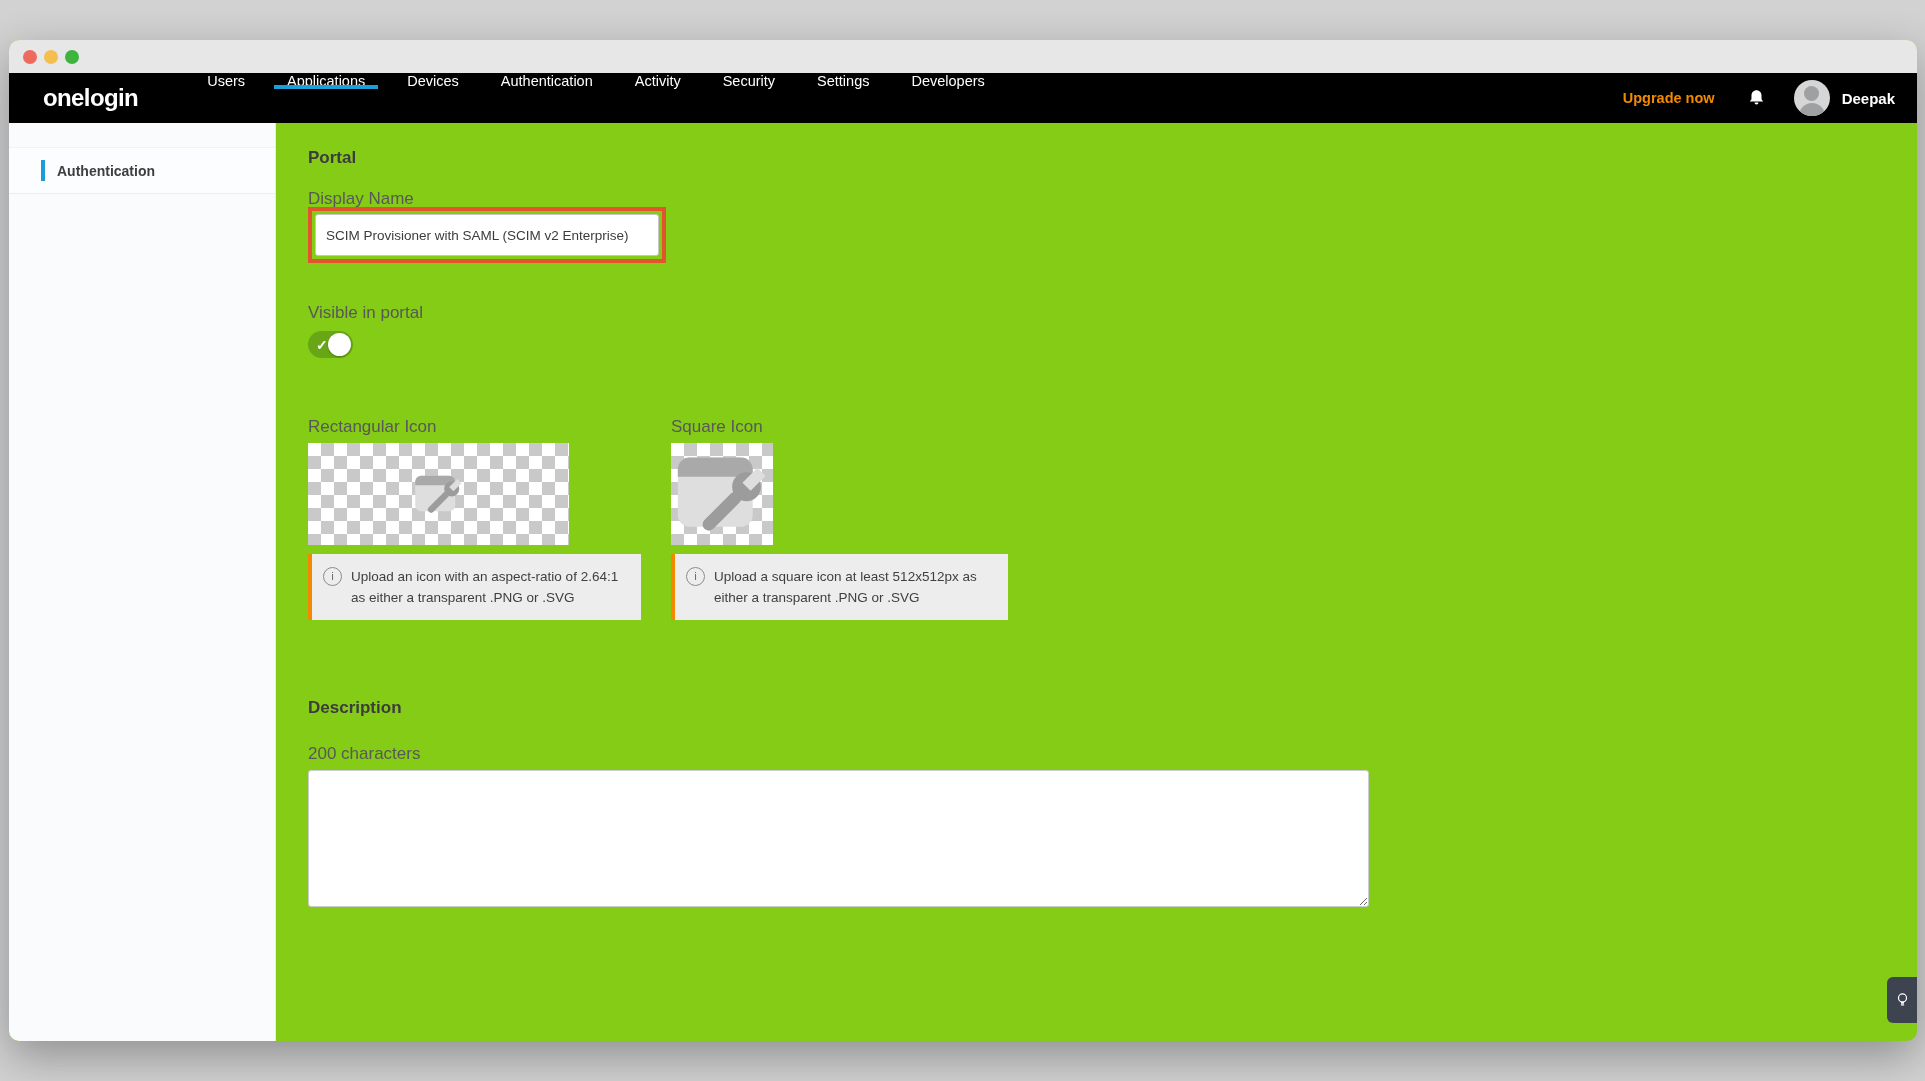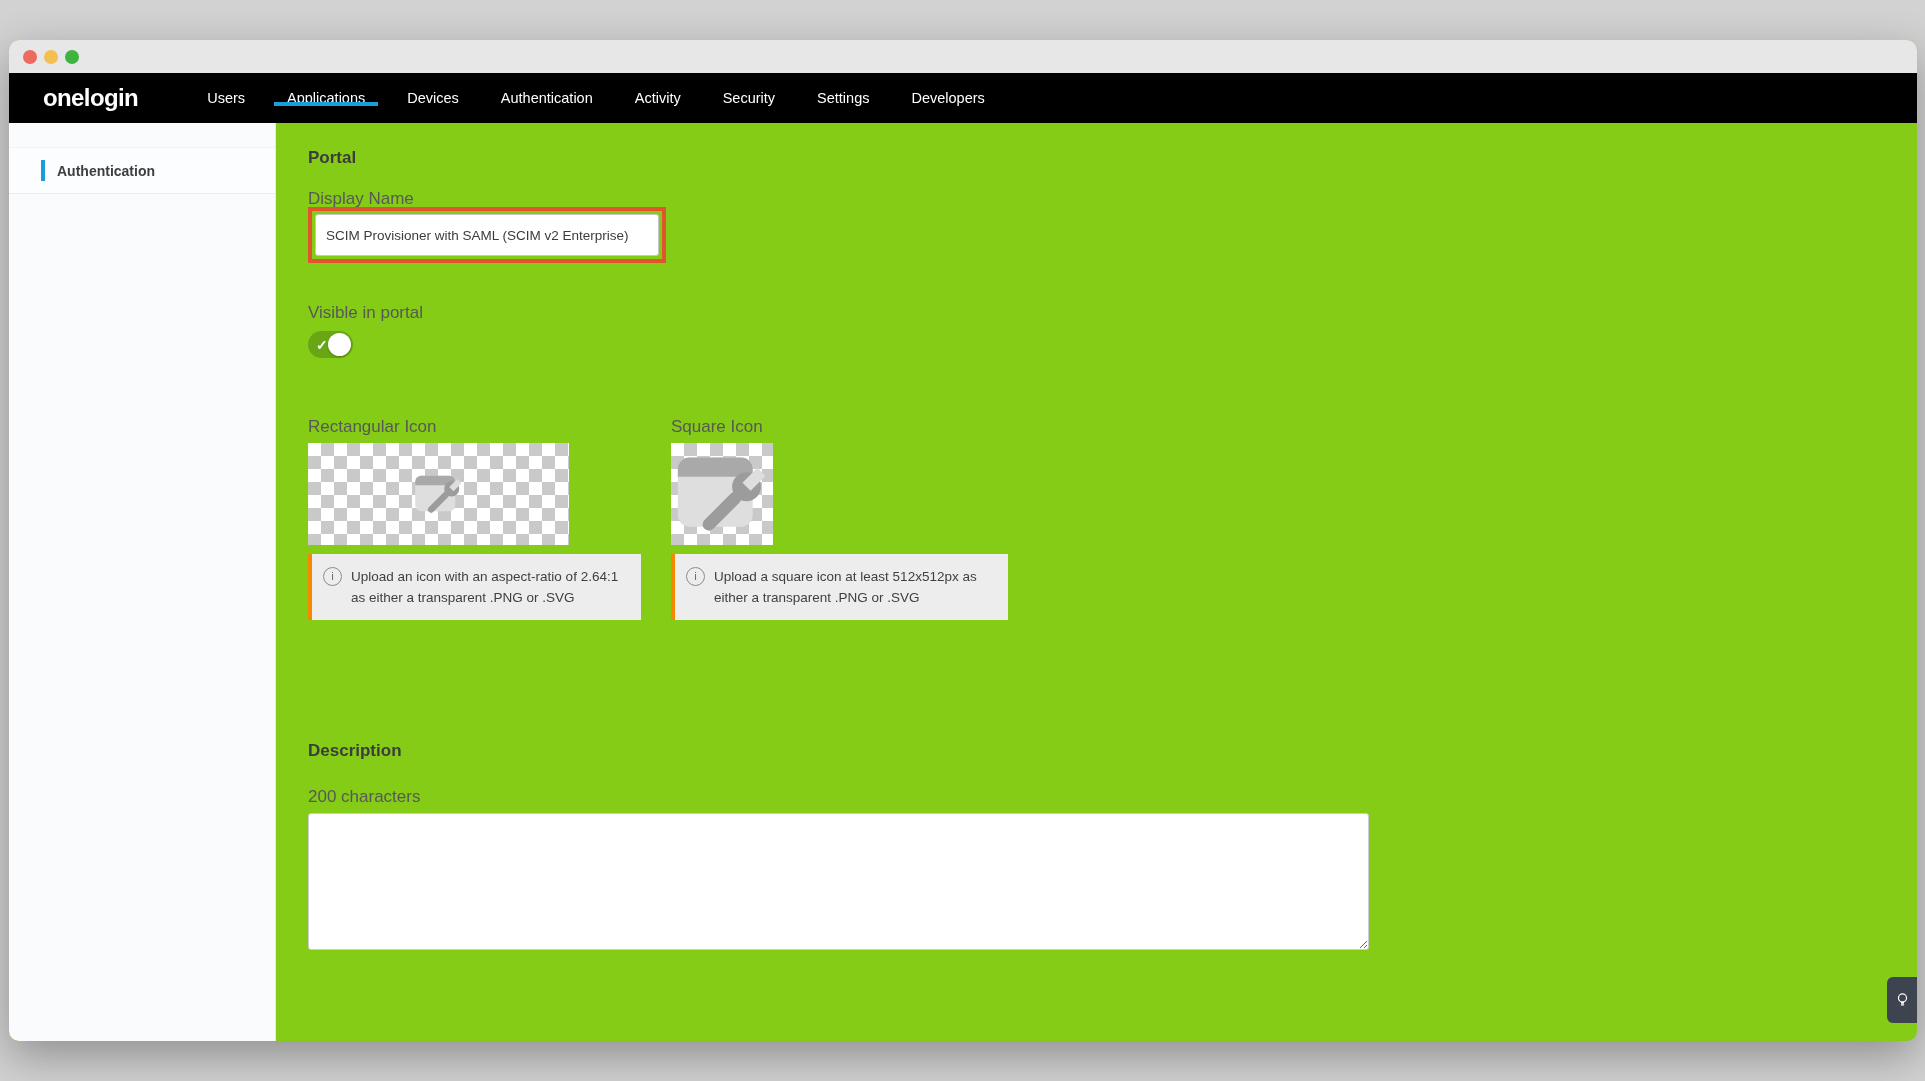--- a/index.html
+++ b/index.html
@@ -17,21 +17,21 @@
     display:flex; flex-direction:column;
   }
   
   .titlebar { height:33px; background:#e7e7e7; display:flex; align-items:center; padding-left:14px; gap:7px; flex:0 0 auto; }
   .tl { width:14px; height:14px; border-radius:50%; }
   .tl.red { background:#ED6A5E; } .tl.yellow { background:#F4BF4F; } .tl.green { background:#3EB43F; }
 
   
   .nav { height:50px; background:#000; display:flex; align-items:center; padding-left:34px; flex:0 0 auto; }
   .logo { color:#fff; font-size:24px; font-weight:600; letter-spacing:-0.6px; margin-right:48px; cursor:pointer; }
-  .nav-items { display:flex; height:100%; align-items:center; }
+  .nav-items { display:flex; height:100%; align-items:flex-start; }
   .nav-item { color:#fff; font-size:14.5px; font-weight:500; padding:0 21px; display:flex; align-items:center; position:relative; cursor:pointer; white-space:nowrap; }
   .nav-item.active::after { content:""; position:absolute; left:8px; right:8px; bottom:0; height:4px; background:#19A0DB; }
   .nav-right { margin-left:auto; display:flex; align-items:center; padding-right:22px; }
   .upgrade { color:#F28A00; font-weight:700; font-size:14.5px; margin-right:32px; cursor:pointer; white-space:nowrap; }
   .bell { margin-right:28px; cursor:pointer; display:flex; }
   .avatar { width:36px; height:36px; border-radius:50%; background:#d6d6d6; position:relative; overflow:hidden; margin-right:12px; cursor:pointer; flex:0 0 auto; }
   .avatar .head { position:absolute; width:15px; height:15px; border-radius:50%; background:#9fa0a2; left:10.5px; top:6px; }
   .avatar .shoulders { position:absolute; width:26px; height:16px; border-radius:13px 13px 0 0; background:#9fa0a2; left:5px; top:23px; }
   .username { color:#fff; font-weight:700; font-size:15px; }
 
@@ -70,21 +70,21 @@
   .icon-box { margin-top:8px; position:relative; cursor:pointer;
     background:conic-gradient(#c9c9c9 25%, #ffffff 0 50%, #c9c9c9 0 75%, #ffffff 0) 0 0 / 26px 26px; }
   .rect-box { width:261px; height:102px; }
   .square-box { width:102px; height:102px; }
   .ph-icon { position:absolute; inset:0; margin:auto; }
 
   .hint { margin-top:9px; background:#EDEDEE; border-left:4px solid #F28900; padding:12px 13px 12px 11px; display:flex; gap:9px; box-sizing:border-box; min-height:62px; width:100%; }
   .info-icon { flex:0 0 auto; width:17px; height:17px; border:1px solid #8b8b8b; border-radius:50%; color:#6f6f6f; font-size:11.5px; line-height:17px; text-align:center; margin-top:1px; }
   .hint-text { font-size:13.5px; color:#3f3f3f; line-height:21px; }
 
-  .description-heading { margin-top:120px; }
+  .description-heading { margin-top:77px; }
   .char-label { margin-top:27px; }
   .description-textarea { display:block; margin-top:8px; width:1061px; height:137px; border:1px solid #caccce; border-radius:3px; background:#fff; resize:both; font-family:inherit; font-size:14px; padding:10px; box-sizing:border-box; outline:none; color:#3c3c3c; }
 
   .help-tab { position:absolute; right:0; bottom:18px; width:30px; height:46px; background:#3e4350; border-radius:6px 0 0 6px; display:flex; align-items:center; justify-content:center; cursor:pointer; }
 </style>
 </head>
 <body>
 
 <div class="window">
 
@@ -98,20 +98,34 @@
     <div class="logo">onelogin</div>
     <div class="nav-items">
       <div class="nav-item">Users</div>
       <div class="nav-item active">Applications</div>
       <div class="nav-item">Devices</div>
       <div class="nav-item">Authentication</div>
       <div class="nav-item">Activity</div>
       <div class="nav-item">Security</div>
       <div class="nav-item">Settings</div>
       <div class="nav-item">Developers</div>
+    </div>
+    <div class="nav-right">
+      <span class="upgrade">Upgrade now</span>
+      <span class="bell">
+        <svg width="19" height="20" viewBox="0 0 20 20">
+          <path fill="#ffffff" d="M10 1.8 C6.9 1.8 4.7 4.2 4.7 7.3 v3.9 L3 13.6 h14 L15.3 11.2 V7.3 C15.3 4.2 13.1 1.8 10 1.8 Z"></path>
+          <path fill="#ffffff" d="M7.9 14.8 a2.1 2.1 0 0 0 4.2 0 z"></path>
+        </svg>
+      </span>
+      <span class="avatar">
+        <span class="head"></span>
+        <span class="shoulders"></span>
+      </span>
+      <span class="username">Deepak</span>
     </div>
   </div>
 
 
   <div class="body-row">
 
     <div class="sidebar">
       <div class="sidebar-item">
         <span class="active-bar"></span>
         <span>Authentication</span>

